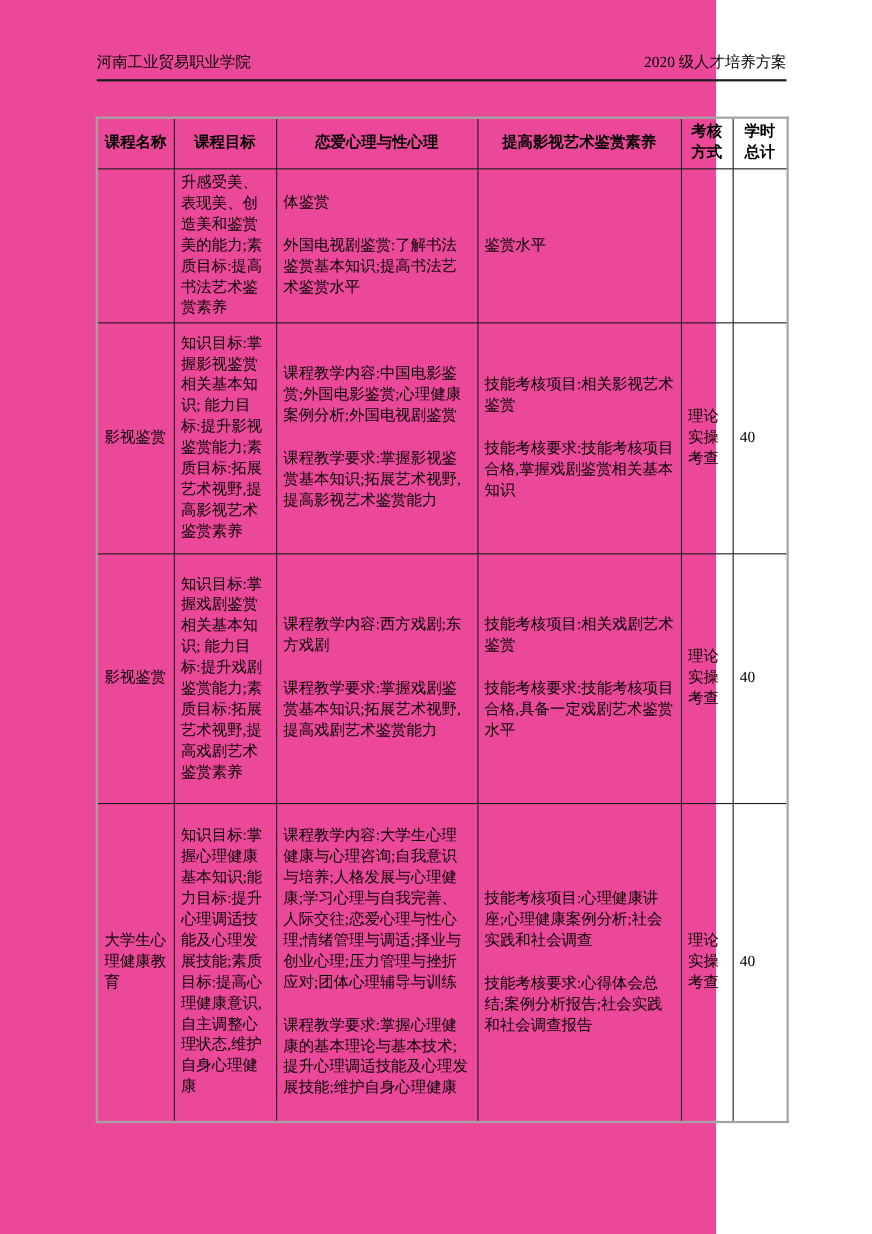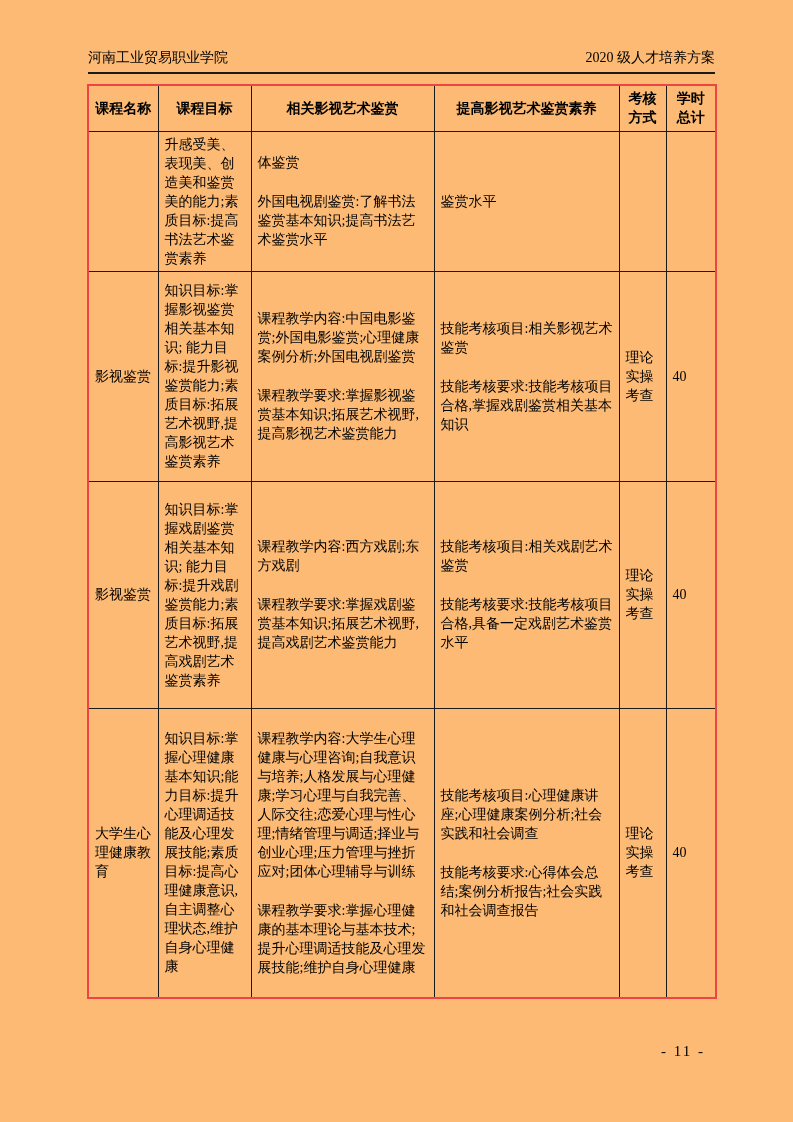--- a/index.html
+++ b/index.html
@@ -10,47 +10,47 @@
   body {
     width: 793px;
     height: 1122px;
     font-family: "Liberation Serif", "DejaVu Serif", serif;
     color: #000000;
     position: relative;
     overflow: hidden;
   }
   .page {
     position: relative;
-    width: 793px;
+    width: 651px;
     height: 1122px;
-    background: #fdba74;
+    background: #ec4899;
   }
   
   .page-header {
     position: absolute;
     top: 48px;
     left: 88px;
     width: 627px;
     display: flex;
     justify-content: space-between;
     align-items: flex-end;
     font-size: 14px;
     line-height: 20px;
     padding-bottom: 4px;
     border-bottom: 2px solid #1a1a1a;
   }
   
   table.curriculum {
     position: absolute;
-    top: 84px;
+    top: 106px;
     left: 87px;
     width: 628px;
     border-collapse: collapse;
     table-layout: fixed;
-    border: 2px solid #ef4444;
+    border: 2px solid #a3a3a3;
   }
   table.curriculum th,
   table.curriculum td {
     border: 1px solid #1a1a1a;
     font-size: 14px;
     line-height: 19px;
     padding: 3px 6px;
     vertical-align: middle;
     text-align: left;
     word-break: break-all;
@@ -104,21 +104,21 @@
       <col style="width:93px">
       <col style="width:183px">
       <col style="width:185px">
       <col style="width:47px">
       <col style="width:50px">
     </colgroup>
     <thead>
       <tr class="header-row">
         <th>课程名称</th>
         <th>课程目标</th>
-        <th>相关影视艺术鉴赏</th>
+        <th>恋爱心理与性心理</th>
         <th>提高影视艺术鉴赏素养</th>
         <th>考核方式</th>
         <th>学时总计</th>
       </tr>
     </thead>
     <tbody>
 
       <tr class="row-0">
         <td class="name-cell v-top"></td>
         <td class="v-top">
@@ -182,17 +182,14 @@
           <div class="para">技能考核项目:心理健康讲座;心理健康案例分析;社会实践和社会调查</div>
           <div class="para">技能考核要求:心得体会总结;案例分析报告;社会实践和社会调查报告</div>
         </td>
         <td class="method-cell">理论实操考查</td>
         <td class="hours-cell">40</td>
       </tr>
 
     </tbody>
   </table>
 
-  <div class="page-footer">
-    <span>- 11 -</span>
-  </div>
 
 </div>
 
 </body></html>

